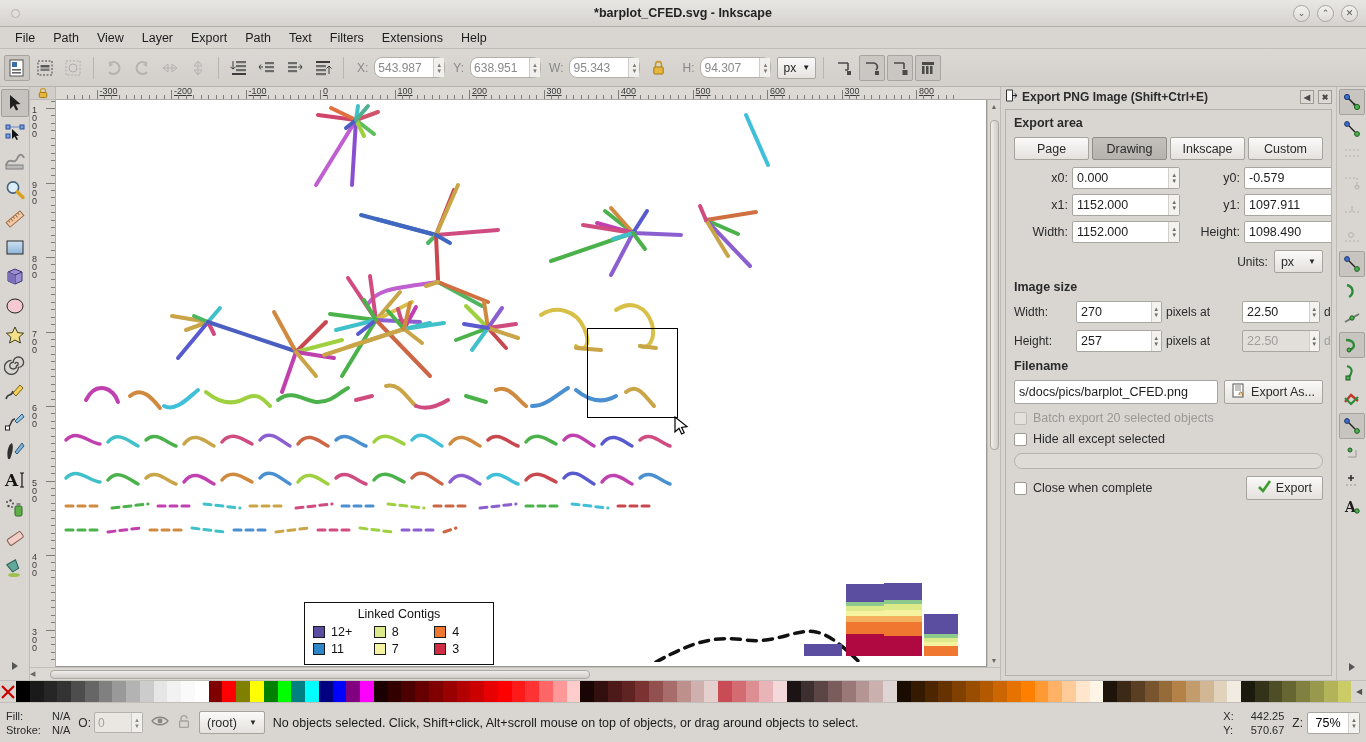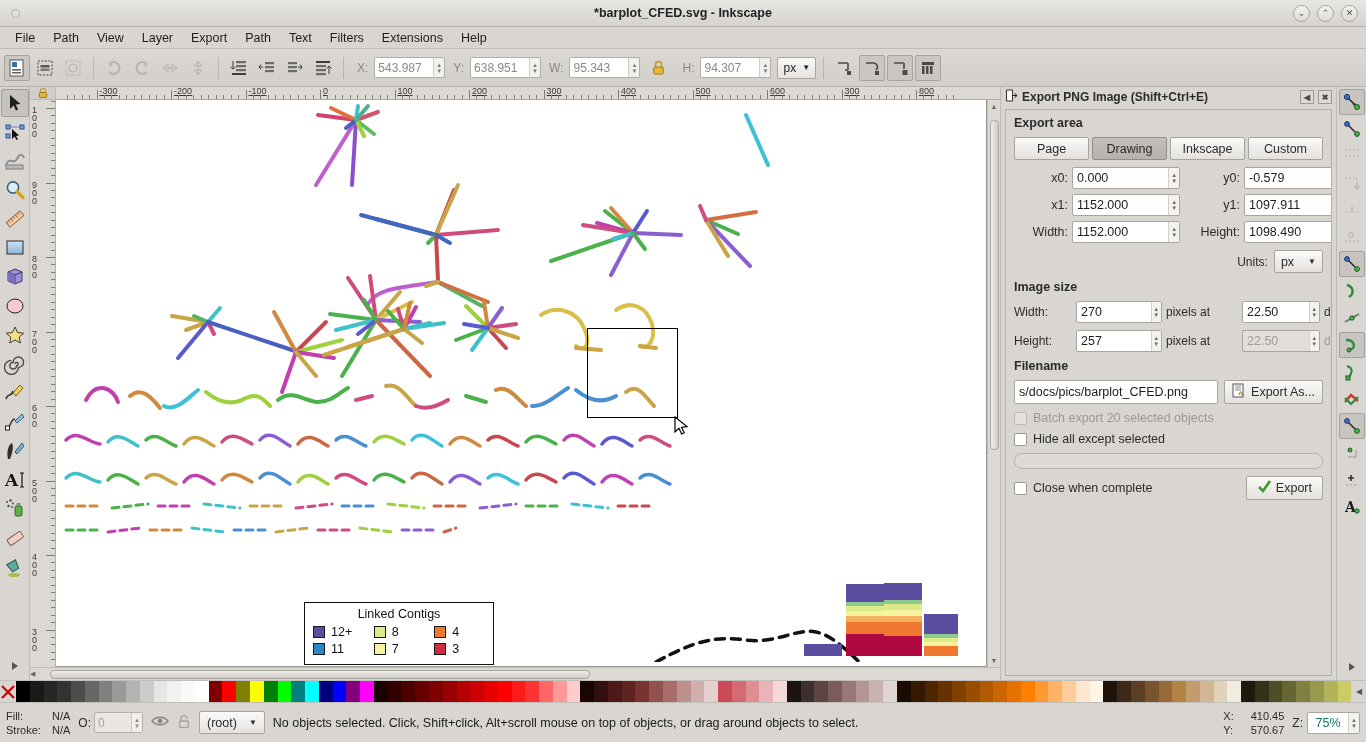--- a/index.html
+++ b/index.html
@@ -51,21 +51,21 @@
     display:flex; align-items:center; padding:0 4px; gap:2px;
   }
   .tb{ width:26px;height:26px; display:flex;align-items:center;justify-content:center;
        border:1px solid transparent; border-radius:2px; }
   .tb.active{ background:#cac6c1; border-color:#a8a49f; }
   .tb.dim{ opacity:.35; }
   .vsep{ width:1px;height:22px;background:#b9b5b0;margin:0 5px; }
   .fieldlbl{ color:#888; font-size:12px; margin:0 4px 0 6px; }
   .spin{
     display:inline-flex; align-items:stretch;
-    height:21px; border:1px solid #b3afaa; background:#fff; border-radius:1px;
+    height:21px; border:1px solid #b3afaa; background:#fff; border-radius:8px;
   }
   .spin input{
     border:0; outline:0; background:transparent;
     font-family:"Liberation Sans",sans-serif; font-size:12px; color:#8a8a8a;
     padding:0 3px; width:58px; text-align:left;
   }
   .spin .arrows{
     width:11px; border-left:1px solid #cfccc7;
     display:flex;flex-direction:column;justify-content:center;align-items:center;
     background:#f2f0ed; color:#7d7a76; font-size:6px; line-height:6px;
@@ -195,21 +195,21 @@
        background:linear-gradient(#fbfaf9,#e4e1dd);
        display:flex;align-items:center;gap:12px;padding:0 7px;font-size:12.5px; }
   .statusmsg{ flex:1 1 auto; font-size:12.5px; color:#1a1a1a; }
   .coords{ display:flex;flex-direction:column;font-size:11px;line-height:14px; color:#2b2b2b; }
   .coords .r{ display:flex;gap:5px; }
   .coords .k{ width:12px; }
   .coords .v{ width:44px; text-align:right; font-variant-numeric:tabular-nums; }
   .zbox{ display:flex;align-items:center;gap:4px; }
   .zbox .zspin{ display:flex;height:22px;border:1px solid #a9a5a0;background:#fff;border-radius:2px; }
   .zbox .zspin input{ border:0;outline:0;background:transparent;width:40px;text-align:center;
-        font-size:12.5px;color:#0f766e;font-family:"Liberation Sans",sans-serif; }
+        font-size:12.5px;color:#000000;font-family:"Liberation Sans",sans-serif; }
   .zbox .zspin .arr{ width:11px;border-left:1px solid #d3d0cb;background:#f4f2ef;
         display:flex;flex-direction:column;justify-content:center;align-items:center;
         font-size:6px;line-height:6px;color:#6f6c68; }
 
   
   .snaprail{ width:30px;flex:0 0 30px;background:#d9d6d2;border-left:1px solid #bfbbb6;
              display:flex;flex-direction:column;align-items:center;padding-top:2px;gap:1px; }
   .snapbtn{ width:26px;height:26px;display:flex;align-items:center;justify-content:center;
             border:1px solid transparent;border-radius:2px; }
   .snapbtn.on{ background:#c8c4bf;border-color:#a5a19c; }
@@ -1448,21 +1448,21 @@
         </svg>
     </span>
     <div class="layersel">
       <span>(root)</span>
       <span style="font-size:8px;">▼</span>
     </div>
     <div class="statusmsg">No objects selected. Click, Shift+click, Alt+scroll mouse on top of objects, or drag around objects to select.</div>
     <div class="coords">
       <span class="r">
           <span class="k">X:</span>
-        <span class="v">410.45</span>
+        <span class="v">442.25</span>
         </span>
       <span class="r">
           <span class="k">Y:</span>
         <span class="v">570.67</span>
         </span>
     </div>
     <div class="zbox">
       <span>Z:</span>
       <span class="zspin">
         <input value="75%" style="">

